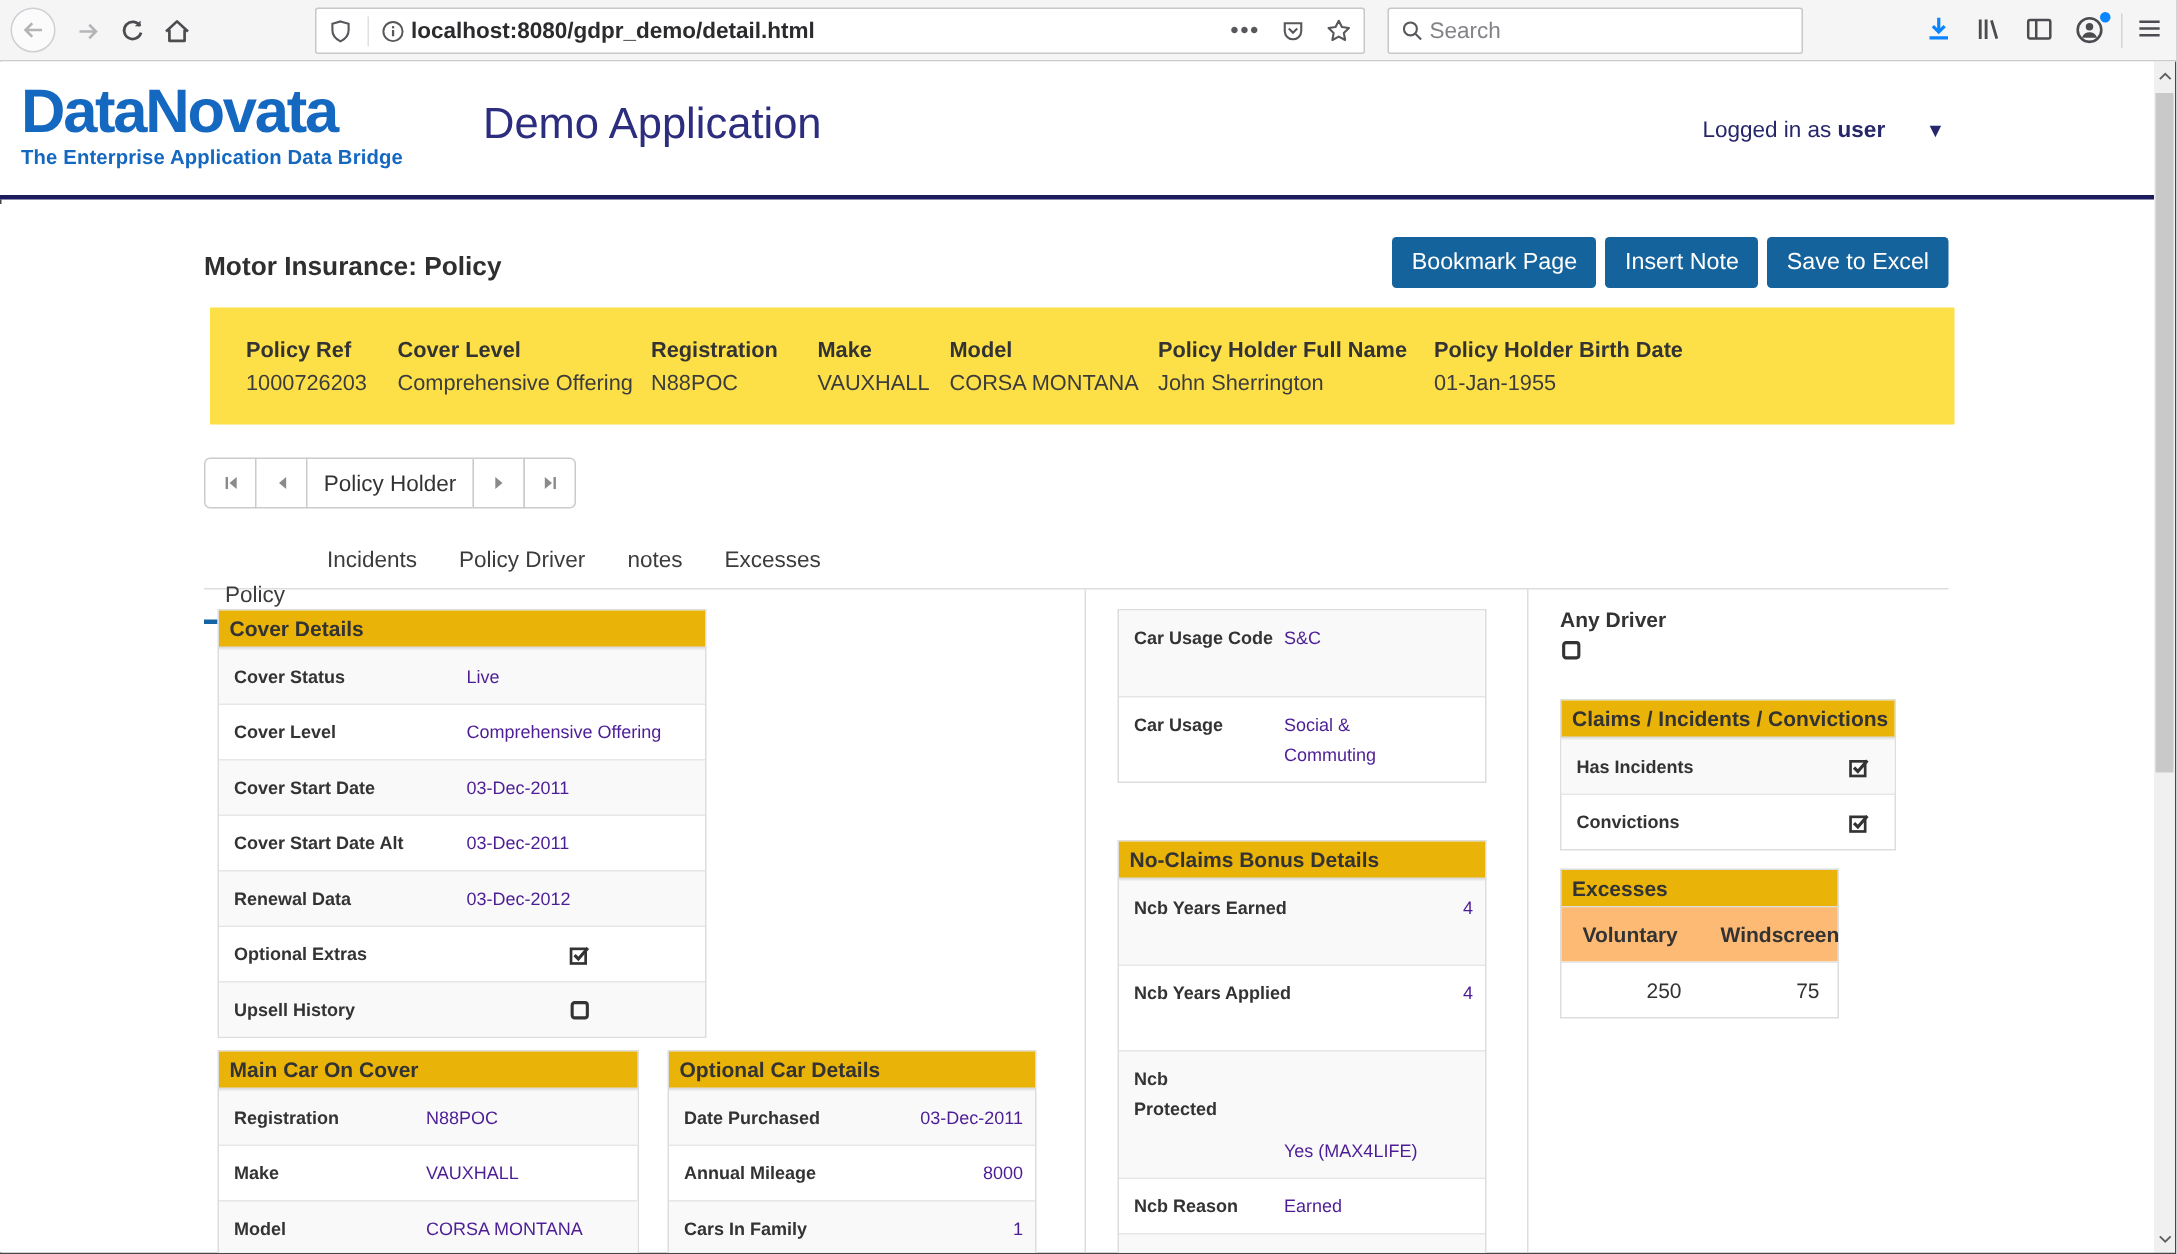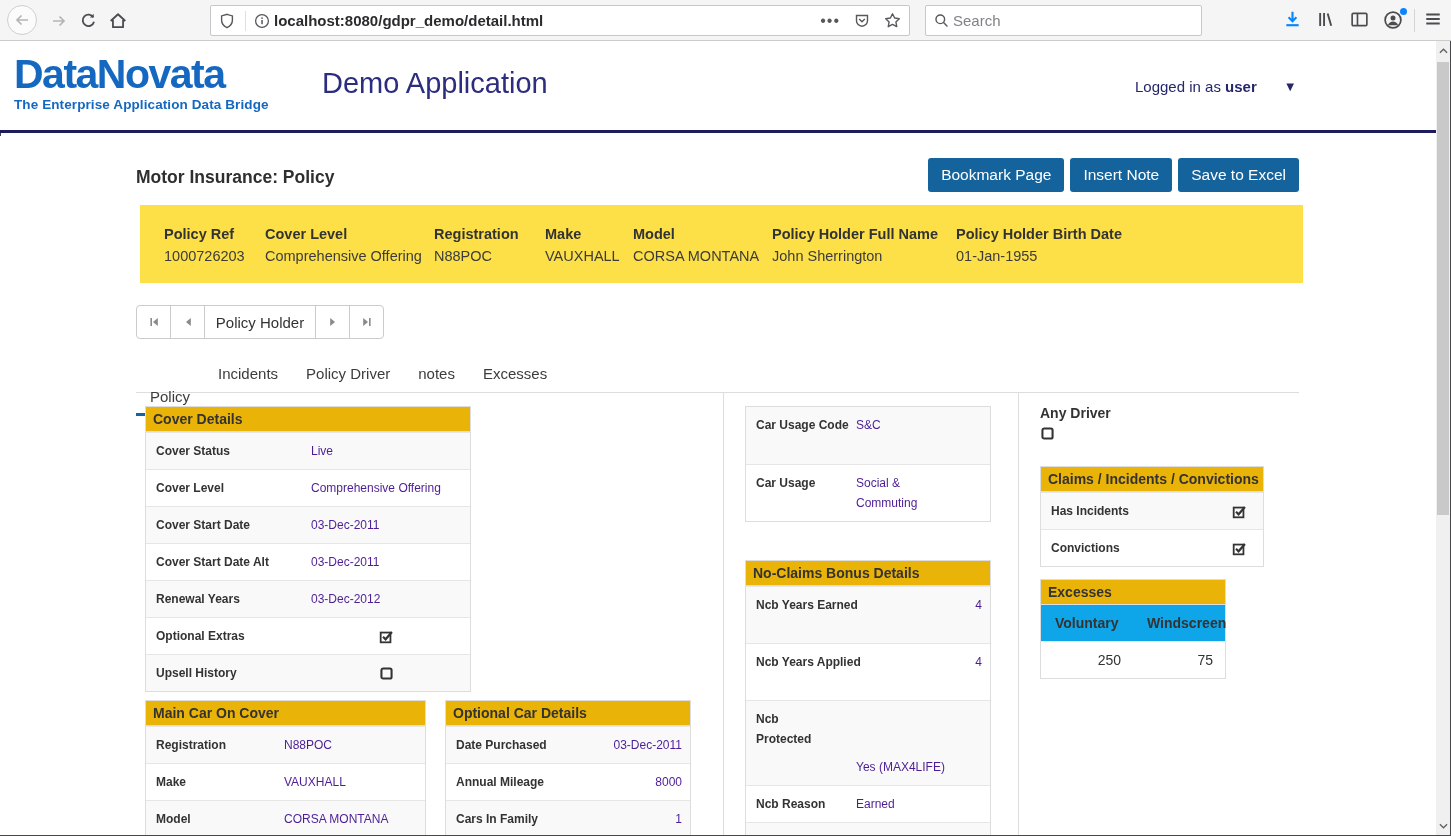--- a/index.html
+++ b/index.html
@@ -92,21 +92,21 @@
   .kv.maincar{ left:145px; top:307px; width:281px; }  .kv.maincar .kv-label { width:128px; }
   .kv.further{ left:445px; top:307px; width:246px; }  .kv.further .kv-label { flex:1; }
   .kv.further .kv-value { flex:0 0 110px; text-align:right; }
   .kv.perm   { left:745px; top:13px;  width:246px; }  .kv.perm .kv-label { width:100px; }
   .kv.ncb    { left:745px; top:167px; width:246px; }  .kv.ncb  .kv-label { width:100px; }
   .kv.claims { left:1040px; top:73px; width:224px; }  .kv.claims .kv-label { flex:1; }
   .kv.exc    { left:1040px; top:186px; width:186px; }
   .exc-grid { display:flex; }
   .exc-grid .col { width:50%; padding:8px 10px; font-size:14px; color:#333; line-height:20px; }
   .exc-head .col { font-weight:bold; padding-left:14px; }
-  .exc-head { background:#0ea5e9; }
+  .exc-head { background:#fdba74; }
   .exc-vals .col { text-align:right; padding-right:12px; border-top:1px solid #e6e6e6; }
 
   .anydriver { position:absolute; left:1040px; top:12px; }
   .anydriver .kv-label-free { font-weight:bold; font-size:14px; color:#333; }
   .anydriver .cb { margin-top:5px; }
 
   .cb svg { display:block; }
 
   
   .scrollbar { position:absolute; top:41px; right:1px; width:14px; height:794px; background:#f0f0f0; }
@@ -322,21 +322,21 @@
         </div>
         <div class="kv-row striped">
           <span class="kv-label">Cover Start Date</span>
           <span class="kv-value">03-Dec-2011</span>
         </div>
         <div class="kv-row">
           <span class="kv-label">Cover Start Date Alt</span>
           <span class="kv-value">03-Dec-2011</span>
         </div>
         <div class="kv-row striped">
-          <span class="kv-label">Renewal Years</span>
+          <span class="kv-label">Renewal Data</span>
           <span class="kv-value">03-Dec-2012</span>
         </div>
         <div class="kv-row">
           <span class="kv-label">Optional Extras</span>
           <span class="kv-value center cb">
             <svg width="15" height="15" viewBox="0 0 16 16" style="display:inline-block;vertical-align:middle;">
               <rect x="1.8" y="3.8" width="10.4" height="10.4" fill="none" stroke="#333" stroke-width="1.9"></rect>
               <path d="M4.3 8.3L7 11l6.8-7.8" fill="none" stroke="#333" stroke-width="2.3"></path>
             </svg>
           </span>

